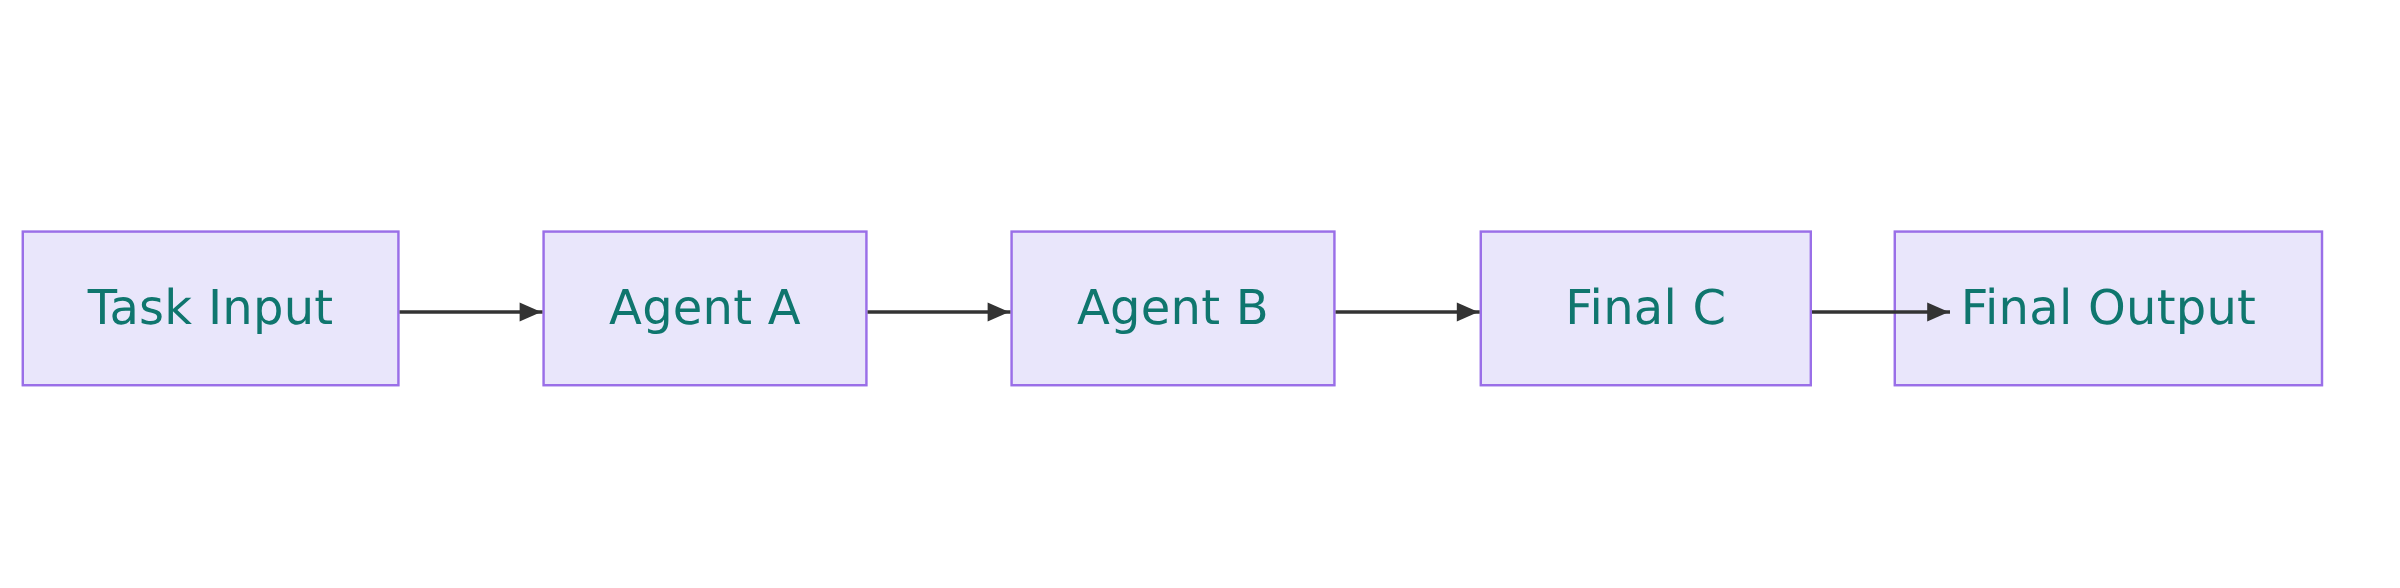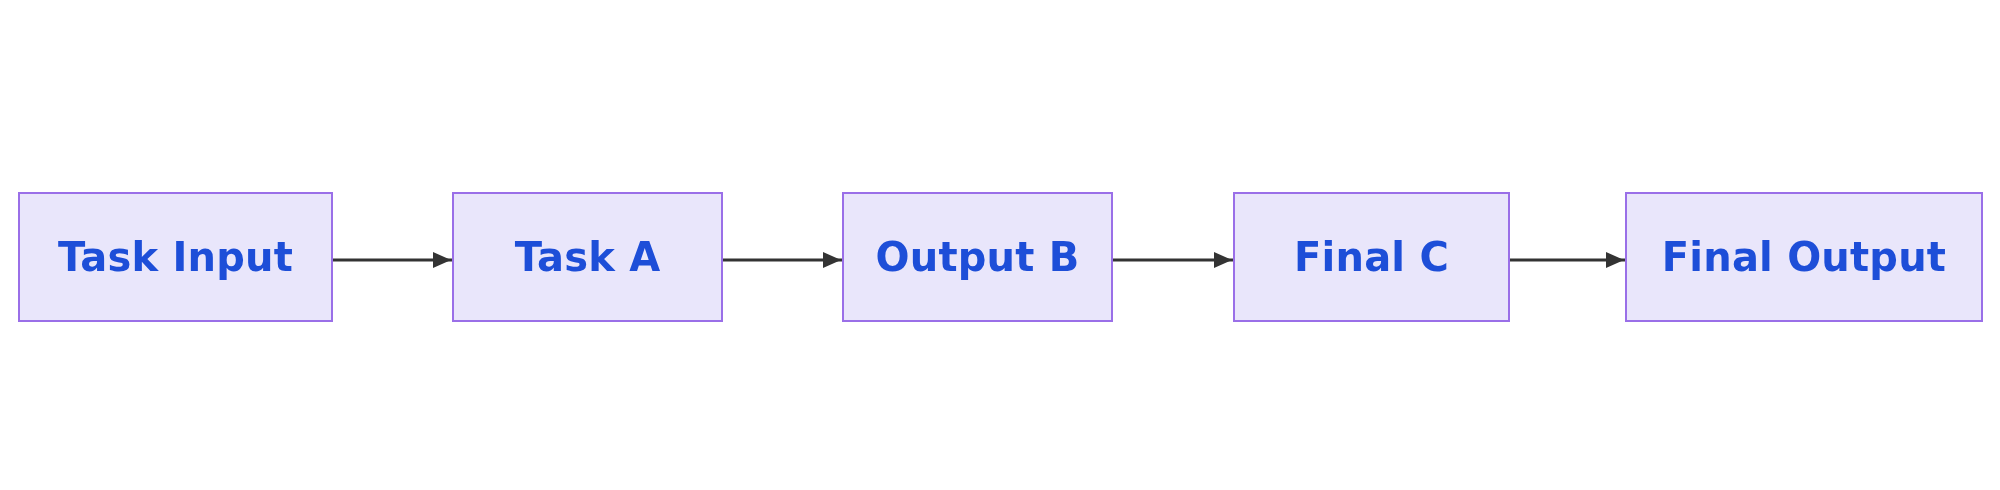--- a/index.html
+++ b/index.html
@@ -28,22 +28,21 @@
     color: #333333;
     font-size: 40px;
     font-family: "DejaVu Sans", "Liberation Sans", sans-serif;
     font-weight: 400;
     letter-spacing: 0.2px;
     line-height: 1;
     white-space: nowrap;
   }
   .node-label {
     display: block;
-    color: #1d4ed8;
-    font-weight: bold;
+    color: #0f766e;
   }
   .edge {
     position: absolute;
     height: 22px;
     display: block;
     overflow: visible;
   }
   .edge svg {
     display: block;
     overflow: visible;
@@ -52,32 +51,32 @@
 </head>
 <body>
 
 <div id="canvas" style="background: rgb(255, 255, 255);">
 
   <div class="node" id="node-0" style="left: 18px; top: 192px; width: 315px; height: 130px; background: rgb(233, 230, 251); border-color: rgb(154, 111, 232); color: rgb(51, 51, 51);">
     <span class="node-label">Task Input</span>
   </div>
 
   <div class="node" id="node-1" style="left: 452px; top: 192px; width: 271px; height: 130px; background: rgb(233, 230, 251); border-color: rgb(154, 111, 232); color: rgb(51, 51, 51);">
-    <span class="node-label">Task A</span>
+    <span class="node-label">Agent A</span>
   </div>
 
   <div class="node" id="node-2" style="left: 842px; top: 192px; width: 271px; height: 130px; background: rgb(233, 230, 251); border-color: rgb(154, 111, 232); color: rgb(51, 51, 51);">
-    <span class="node-label">Output B</span>
+    <span class="node-label">Agent B</span>
   </div>
 
   <div class="node" id="node-3" style="left: 1233px; top: 192px; width: 277px; height: 130px; background: rgb(233, 230, 251); border-color: rgb(154, 111, 232); color: rgb(51, 51, 51);">
     <span class="node-label">Final C</span>
   </div>
 
-  <div class="node" id="node-4" style="left: 1625px; top: 192px; width: 358px; height: 130px; background: rgb(233, 230, 251); border-color: rgb(154, 111, 232); color: rgb(51, 51, 51);">
+  <div class="node" id="node-4" style="left: 1578px; top: 192px; width: 358px; height: 130px; background: rgb(233, 230, 251); border-color: rgb(154, 111, 232); color: rgb(51, 51, 51);">
     <span class="node-label">Final Output</span>
   </div>
 
   <div class="edge" id="edge-0" style="left: 333px; top: 249px; width: 119px;">
     <svg width="100%" height="22" viewBox="0 0 100 22" preserveAspectRatio="none">
       <line class="edge-line" x1="0" y1="11" x2="100" y2="11" stroke="#333333" stroke-width="3" vector-effect="non-scaling-stroke"></line>
     </svg>
     <svg class="edge-head" width="22" height="22" viewBox="0 0 22 22" style="position:absolute;top:0;right:-1px;">
       <polygon points="2,3 20,11 2,19" fill="#333333"></polygon>
     </svg>

